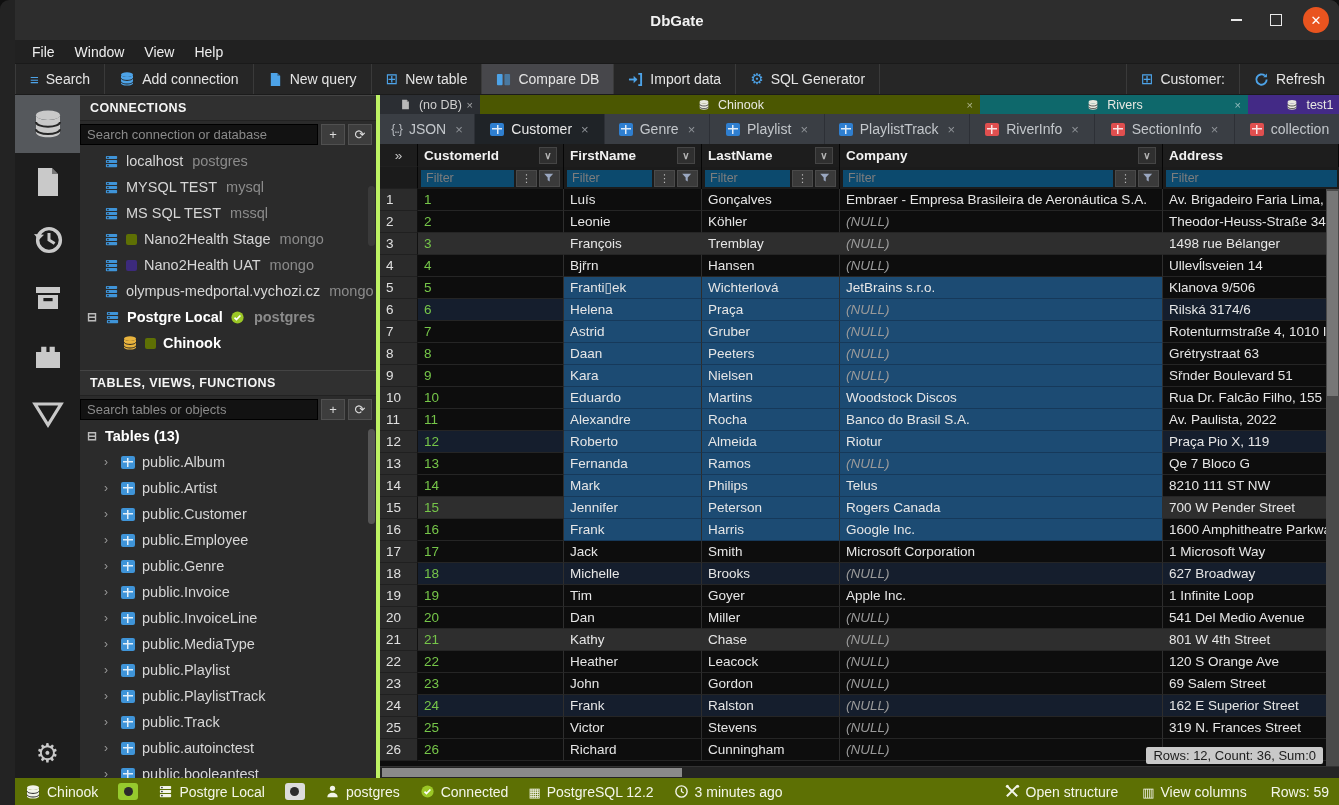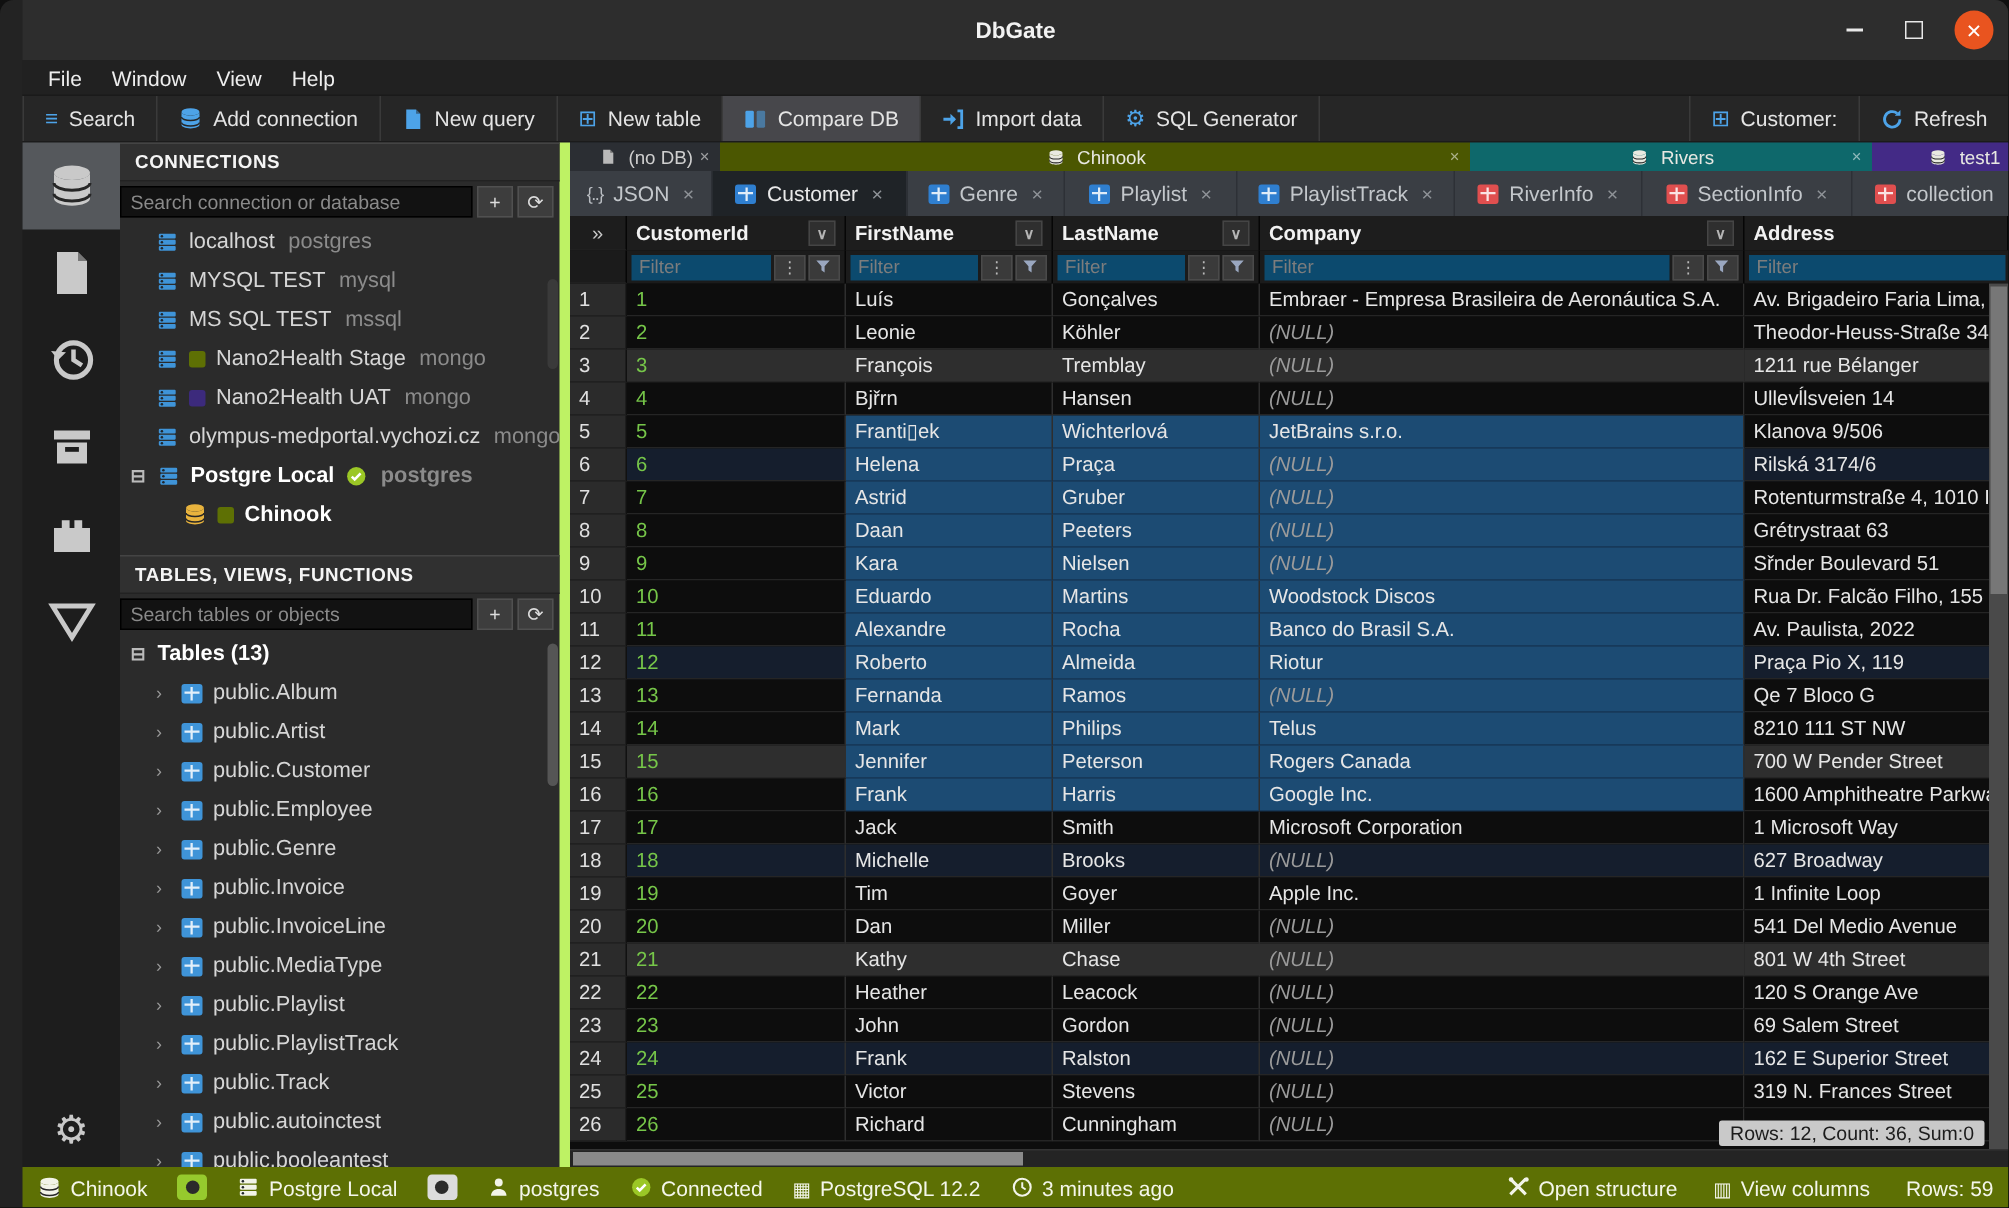--- a/index.html
+++ b/index.html
@@ -35,21 +35,21 @@
   .main { flex:1; display:flex; min-height:0; }
 
   
   .iconbar { width:65px; background:#1d1d1d; display:flex; flex-direction:column; align-items:center; flex:none; }
   .rail-item { width:65px; height:58px; display:flex; align-items:center; justify-content:center; }
   .rail-item.active { background:#55585c; }
   .rail-item svg { width:32px; height:32px; }
   .rail-spacer { flex:1; }
 
   
-  .side { width:300px; background:#2b2b2b; display:flex; flex-direction:column; flex:none; border-right:7px solid #bef264; }
+  .side { width:300px; background:#2b2b2b; display:flex; flex-direction:column; flex:none; border-right:4px solid #bef264; }
   .panel-header { background:#303030; border-top:1px solid #444; border-bottom:1px solid #222; padding:5px 10px;
                   font-size:12.5px; font-weight:bold; letter-spacing:.4px; color:#f5f5f5; flex:none;}
   .search-row { display:flex; padding:3px 4px 3px 0; gap:3px; flex:none; align-items:center;}
   .search-row input { flex:1; background:#121212; border:1px solid #000; color:#ccc; font-size:13px; padding:2px 6px; height:21px; font-family:inherit;}
   .search-row input::placeholder { color:#8a8a8a; }
   .sq-btn { width:24px; height:21px; background:#3d3d3d; border:1px solid #505050; color:#ddd; font-size:13px;
             display:flex; align-items:center; justify-content:center; }
   .tree { overflow:hidden; position:relative; }
   .tree.conn { height:222px; flex:none; }
   .tree.tables { flex:1; }
@@ -668,21 +668,21 @@
       <div class="c bg-plain" style="width:138px;flex:none">Köhler</div>
       <div class="c bg-plain" style="width:323px;flex:none"><span class="nullv">(NULL)</span></div>
       <div class="c bg-plain" style="flex:1">Theodor-Heuss-Straße 34</div>
     </div>
             <div class="r">
       <div class="c rn">3</div>
       <div class="c idc bg-stripe" style="width:146px;flex:none">3</div>
       <div class="c bg-stripe" style="width:138px;flex:none">François</div>
       <div class="c bg-stripe" style="width:138px;flex:none">Tremblay</div>
       <div class="c bg-stripe" style="width:323px;flex:none"><span class="nullv">(NULL)</span></div>
-      <div class="c bg-stripe" style="flex:1">1211 rue Bélanger</div>
+      <div class="c bg-stripe" style="flex:1">1498 rue Bélanger</div>
     </div>
             <div class="r">
       <div class="c rn">4</div>
       <div class="c idc bg-plain" style="width:146px;flex:none">4</div>
       <div class="c bg-plain" style="width:138px;flex:none">Bjřrn</div>
       <div class="c bg-plain" style="width:138px;flex:none">Hansen</div>
       <div class="c bg-plain" style="width:323px;flex:none"><span class="nullv">(NULL)</span></div>
       <div class="c bg-plain" style="flex:1">Ullevĺlsveien 14</div>
     </div>
             <div class="r">

